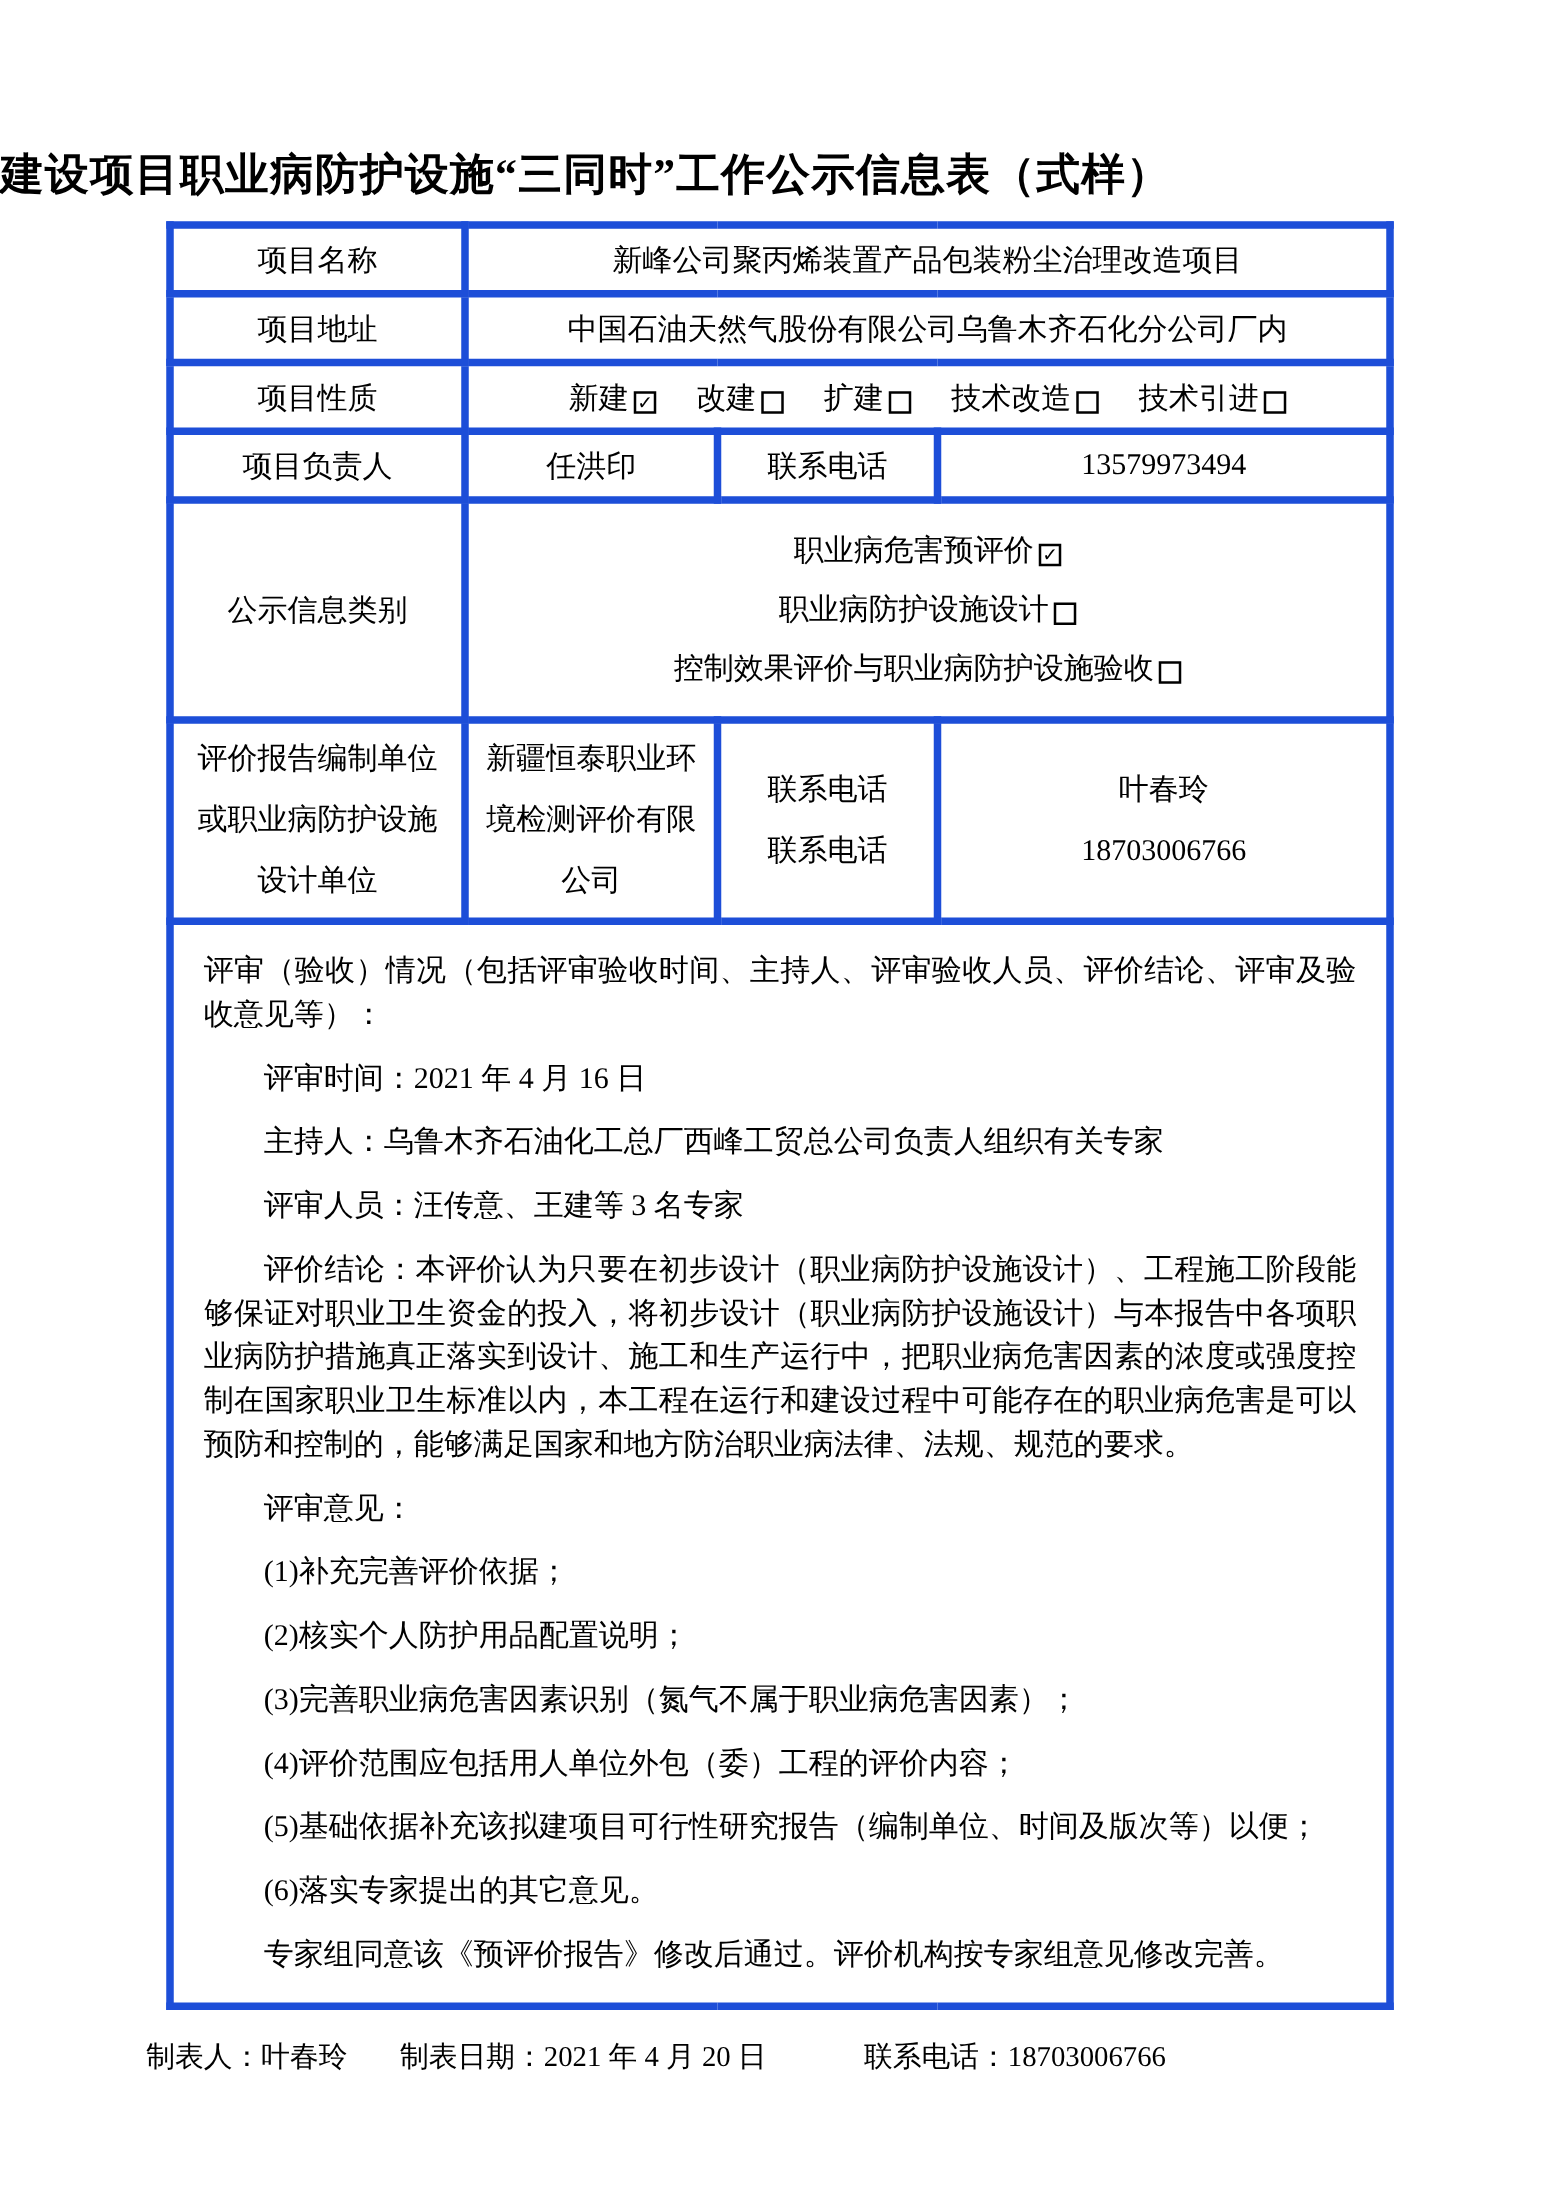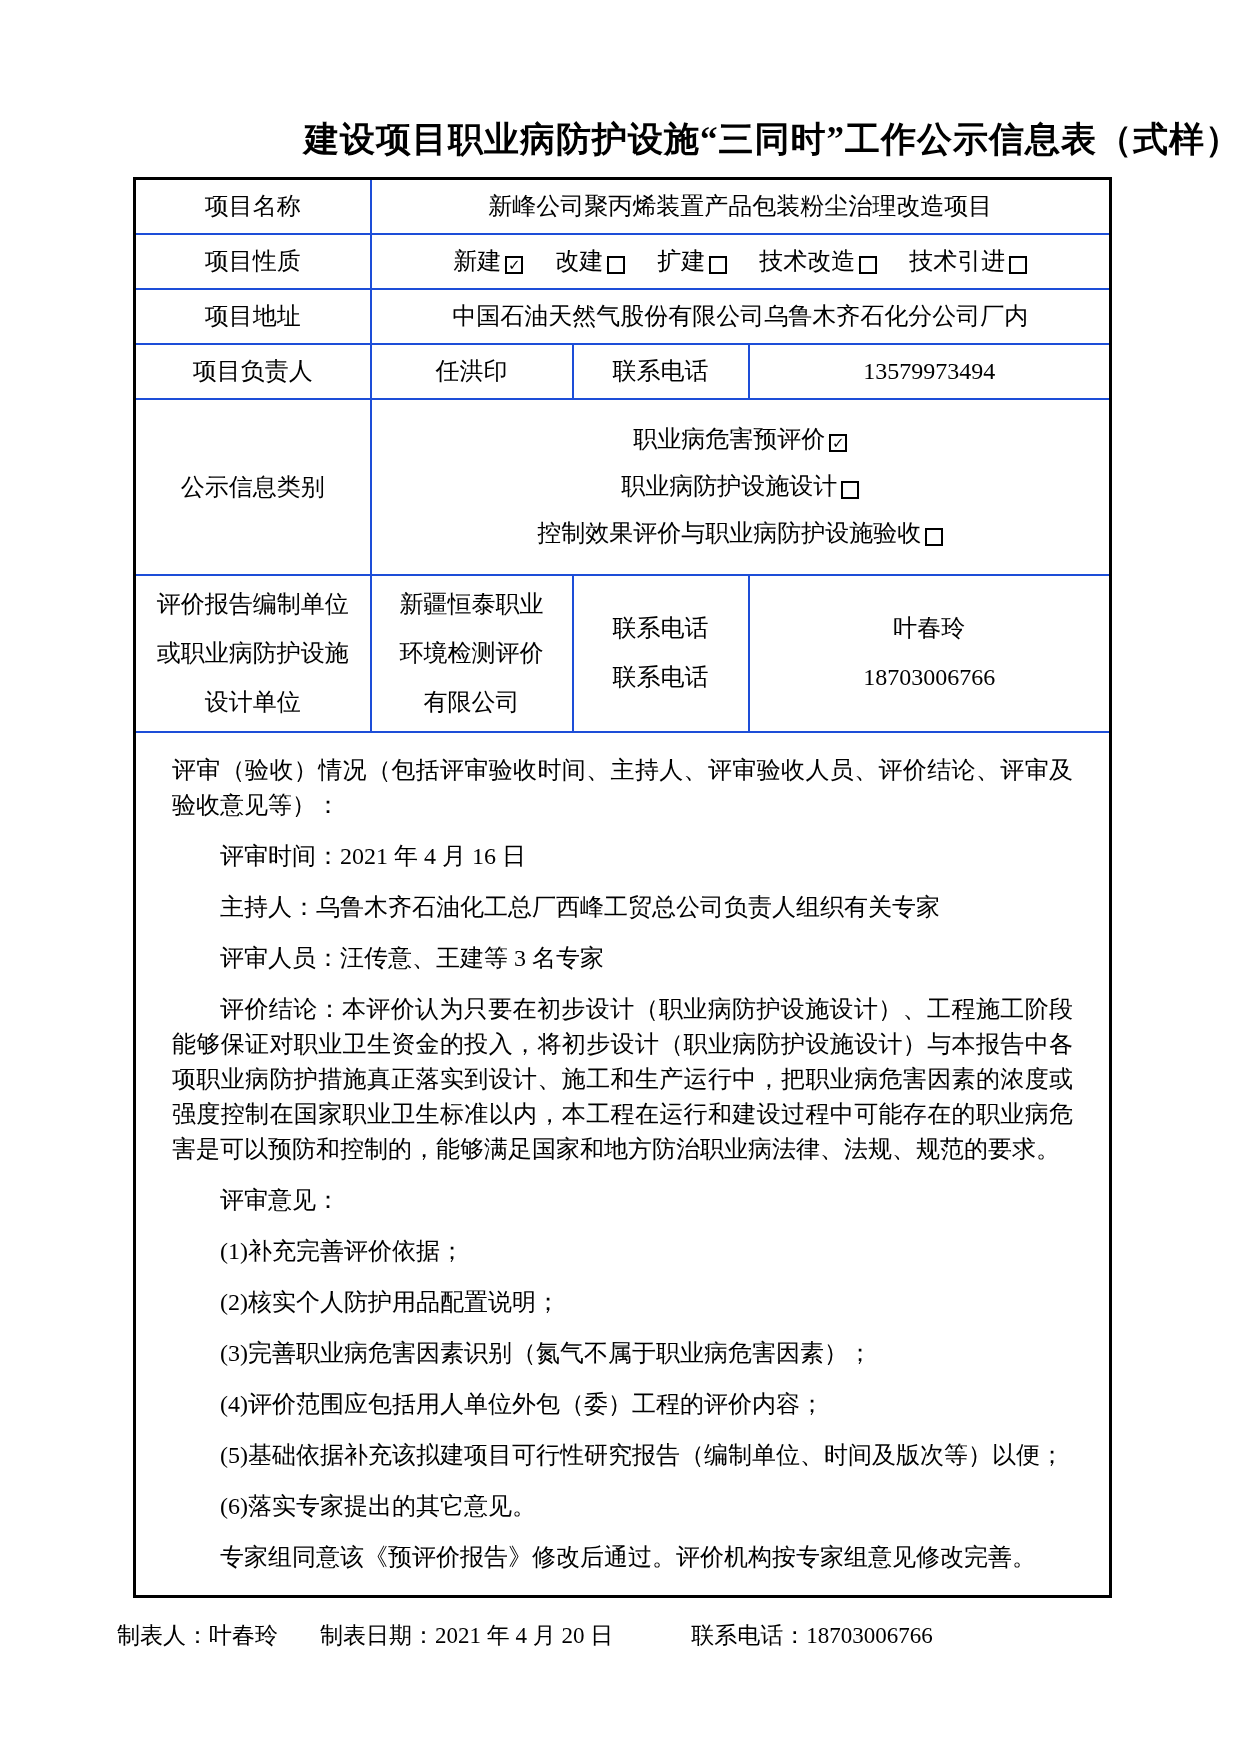--- a/index.html
+++ b/index.html
@@ -6,33 +6,33 @@
   html, body { margin: 0; padding: 0; }
   body {
     width: 1241px; height: 1754px;
     background: #ffffff; color: #000000;
     font-family: "Liberation Serif", "DejaVu Serif", serif;
   }
   .page { position: relative; width: 1241px; height: 1754px; overflow: hidden; }
 
   .title {
     margin: 0; padding-top: 116px;
-    text-align: right;
+    text-align: left;
     font-size: 35px; font-weight: bold; letter-spacing: 1px;
   }
 
   table.doc-table {
     border-collapse: collapse; table-layout: fixed;
     width: 976px; margin: 14px 0 0 133px;
     border: 3px solid #000;
   }
   .doc-table td {
-    border: 2px solid #1d4ed8;
+    border: 6px solid #1d4ed8;
     font-size: 24px;
-    padding: 4px 20px;
+    padding: 4px 8px;
     text-align: center; vertical-align: middle;
     overflow: hidden;
   }
   tr.r-small td { height: 55px; }
   tr.r-pub td { height: 176px; }
   tr.r-agency td { height: 150px; border-radius: 12px; }
 
   .opt { white-space: nowrap; margin: 0 13px; }
   .box {
     display: inline-block; width: 18px; height: 18px;
@@ -88,33 +88,33 @@
         <col style="width:362px">
     </colgroup>
 
     <tbody>
         <tr class="r-small">
       <td>项目名称</td>
       <td colspan="3">新峰公司聚丙烯装置产品包装粉尘治理改造项目</td>
     </tr>
 
     <tr class="r-small">
+      <td>项目地址</td>
+      <td colspan="3">中国石油天然气股份有限公司乌鲁木齐石化分公司厂内</td>
+    </tr>
+
+    <tr class="r-small">
       <td>项目性质</td>
       <td colspan="3">
         <span class="opt"><span>新建</span><span class="box"><span class="mark">✓</span></span></span>
         <span class="opt"><span>改建</span><span class="box"><span class="mark"></span></span></span>
         <span class="opt"><span>扩建</span><span class="box"><span class="mark"></span></span></span>
         <span class="opt"><span>技术改造</span><span class="box"><span class="mark"></span></span></span>
         <span class="opt"><span>技术引进</span><span class="box"><span class="mark"></span></span></span>
       </td>
-    </tr>
-
-    <tr class="r-small">
-      <td>项目地址</td>
-      <td colspan="3">中国石油天然气股份有限公司乌鲁木齐石化分公司厂内</td>
     </tr>
 
     <tr class="r-small">
       <td>项目负责人</td>
       <td>任洪印</td>
       <td>联系电话</td>
       <td>13579973494</td>
     </tr>
 
     <tr class="r-pub">

